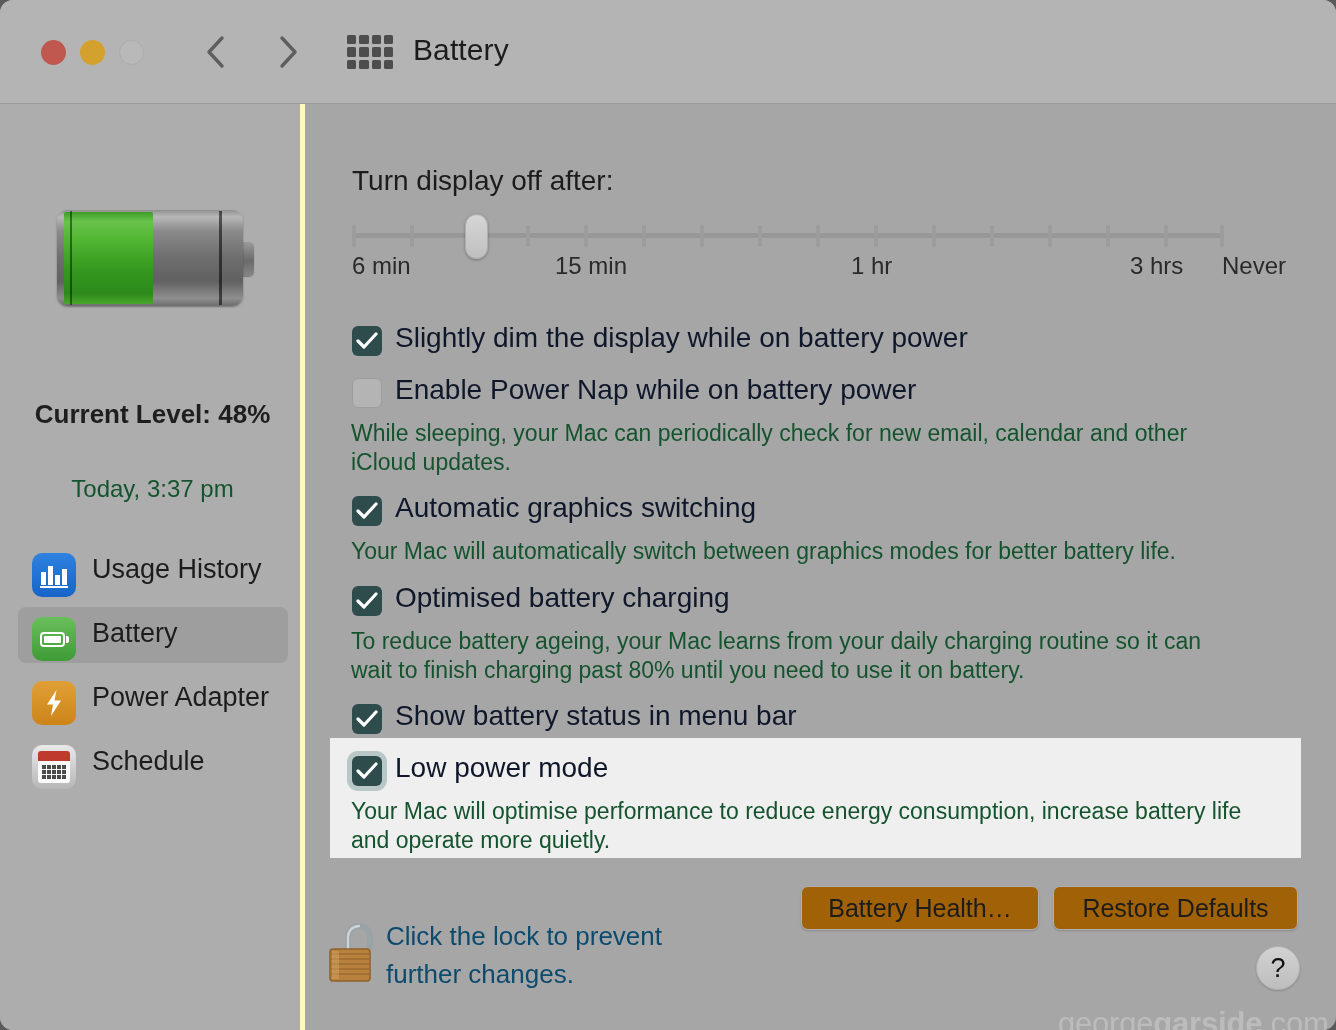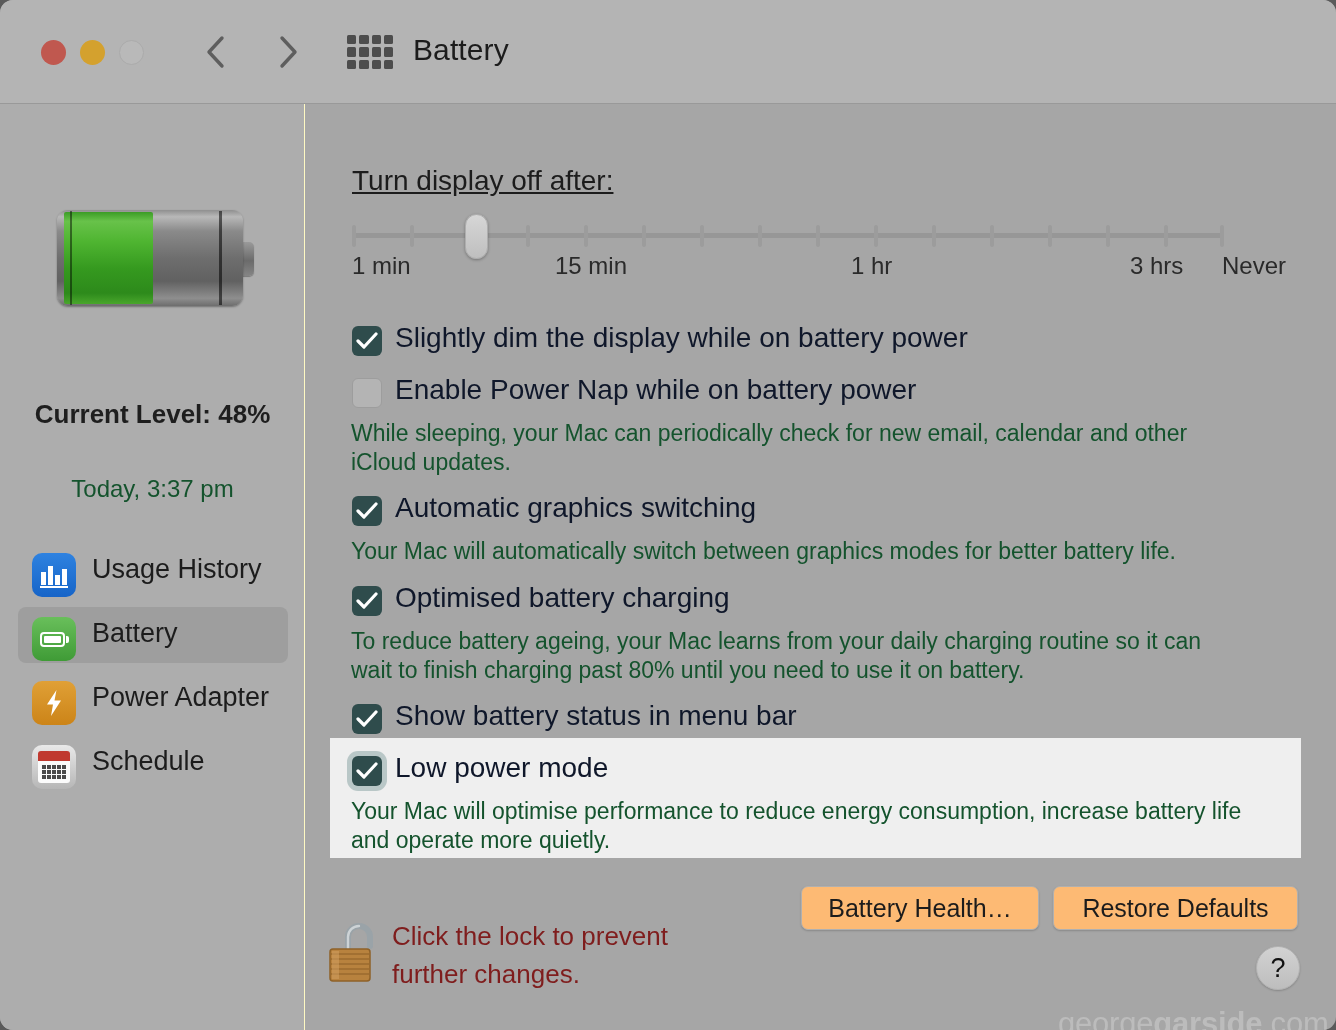--- a/index.html
+++ b/index.html
@@ -50,21 +50,21 @@
   }
   #search-icon { position: absolute; left: 17px; top: 12px; width: 28px; height: 28px; }
   #search-placeholder {
     position: absolute; left: 57px; top: 13px;
     font-size: 24px; color: #7c7c7c;
   }
   
   #sidebar {
     position: absolute; left: 0; top: 104px; width: 305px; height: 926px;
     background: #adadad;
-    border-right: 1px solid #fef9c3;
+    border-right: 5px solid #fef9c3;
   }
   #battery-graphic {
     position: absolute; left: 57px; top: 106px; width: 192px; height: 96px;
   }
   #battery-body {
     position: absolute; left: 0; top: 0; width: 186px; height: 96px;
     border-radius: 11px;
     background: linear-gradient(to bottom,
       #8f8f8f 0%, #b8b8b8 7%, #8a8a8a 22%, #6e6e6e 50%,
       #616161 74%, #8e8e8e 92%, #6d6d6d 100%);
@@ -156,21 +156,21 @@
     display: grid; grid-template-columns: repeat(5, 1fr); grid-template-rows: repeat(3, 1fr);
     gap: 1.5px;
   }
   .ico-sched .dots i { background: #4a4a4a; display: block; }
   
   #main {
     position: absolute; left: 306px; top: 104px; width: 1030px; height: 926px;
   }
   #slider-label {
     position: absolute; left: 46px; top: 61px;
-    font-size: 28px; color: #1c1c1c; text-decoration: underline;
+    font-size: 28px; color: #1c1c1c;
   }
   #slider { position: absolute; left: 46px; top: 110px; width: 872px; height: 50px; }
   #slider-track {
     position: absolute; left: 0; top: 19px; width: 872px; height: 5px;
     background: #979797; border-radius: 3px;
   }
   .tick {
     position: absolute; top: 11px; width: 4px; height: 22px;
     background: #9c9c9c; border-radius: 2px;
   }
@@ -201,29 +201,29 @@
   .chk-desc {
     position: absolute; left: 45px;
     font-size: 23px; line-height: 29px; color: #14532d;
   }
   #lowpower-panel {
     position: absolute; left: 24px; top: 634px; width: 971px; height: 120px;
     background: #efefef;
   }
   .pill-button {
     position: absolute; height: 44px;
-    background: #fdba74; border: 1px solid #b0b0b0; border-radius: 7px;
+    background: #a16207; border: 1px solid #b0b0b0; border-radius: 7px;
     font-size: 25px; color: #1c1c1c;
     display: flex; align-items: center; justify-content: center;
     box-shadow: 0 1px 2px rgba(0,0,0,.18);
   }
   #lock-icon { position: absolute; left: 22px; top: 812px; width: 56px; height: 70px; }
   #lock-text {
-    position: absolute; left: 86px; top: 813px;
-    font-size: 26px; line-height: 38px; color: #7f1d1d;
+    position: absolute; left: 80px; top: 813px;
+    font-size: 26px; line-height: 38px; color: #0c4a6e;
   }
   #help-button {
     position: absolute; left: 950px; top: 842px; width: 44px; height: 44px;
     border-radius: 50%;
     background: linear-gradient(to bottom, #d2d2d2, #bdbdbd);
     border: 1px solid #b2b2b2;
     font-size: 27px; color: #111;
     display: flex; align-items: center; justify-content: center;
     box-shadow: 0 1px 2px rgba(0,0,0,.2);
   }
@@ -365,21 +365,21 @@
       <div class="tick" style="left:522px"></div>
       <div class="tick" style="left:580px"></div>
       <div class="tick" style="left:638px"></div>
       <div class="tick" style="left:696px"></div>
       <div class="tick" style="left:754px"></div>
       <div class="tick" style="left:812px"></div>
       <div class="tick" style="left:868px"></div>
       <div id="slider-knob"></div>
     </div>
 
-    <div class="slider-tick-label" style="left:46px">1 min</div>
+    <div class="slider-tick-label" style="left:46px">6 min</div>
     <div class="slider-tick-label" style="left:249px">15 min</div>
     <div class="slider-tick-label" style="left:545px">1 hr</div>
     <div class="slider-tick-label" style="left:824px">3 hrs</div>
     <div class="slider-tick-label" style="left:916px">Never</div>
 
     <div id="lowpower-panel"></div>
 
     <div class="chk-row" style="top:222px">
       <div class="checkbox on">
         <svg width="22" height="20" viewBox="0 0 22 20">

